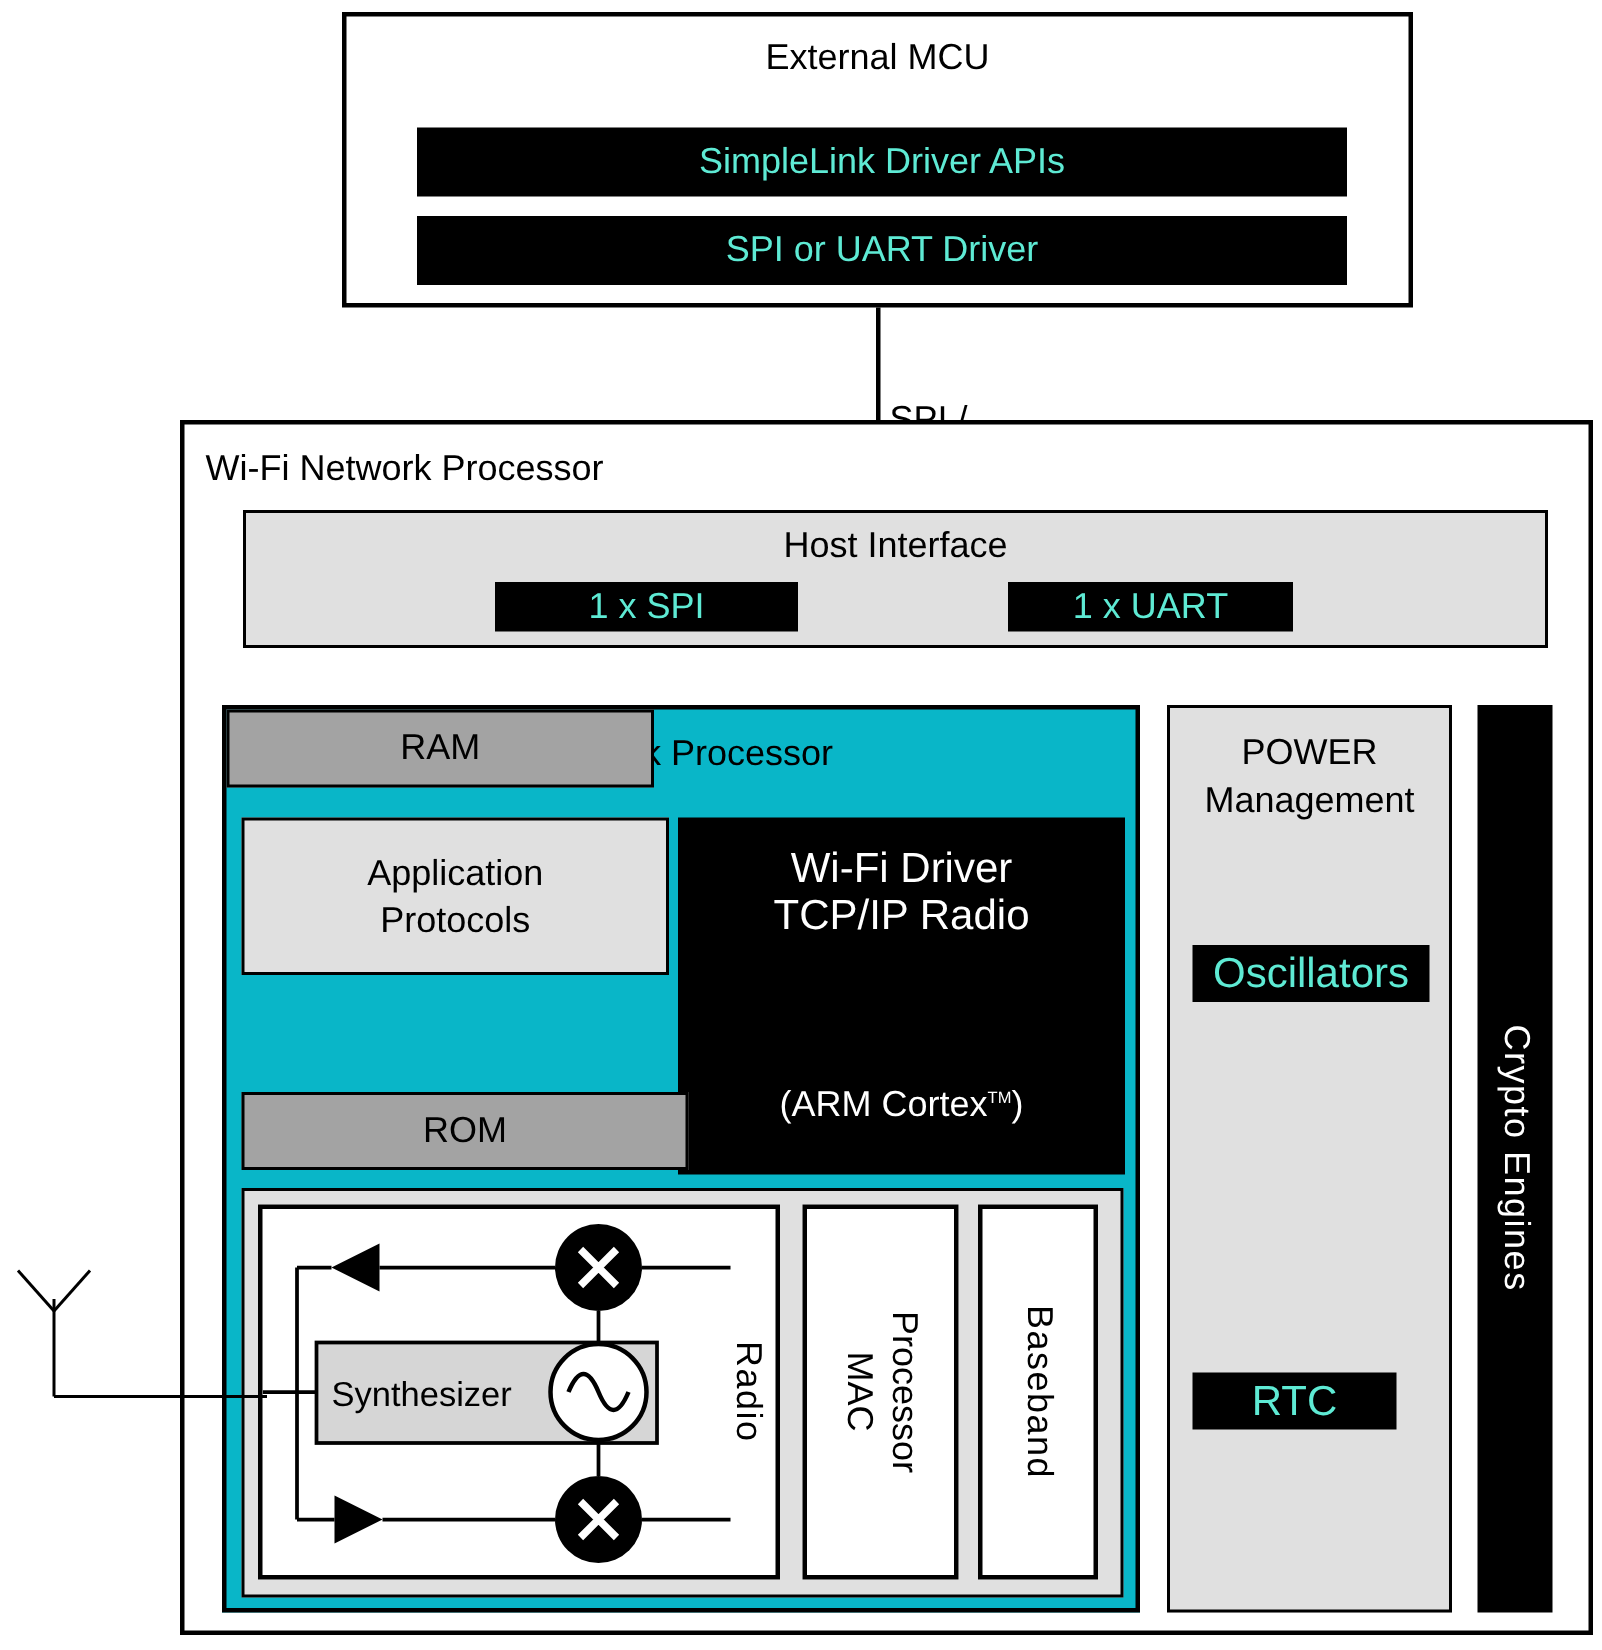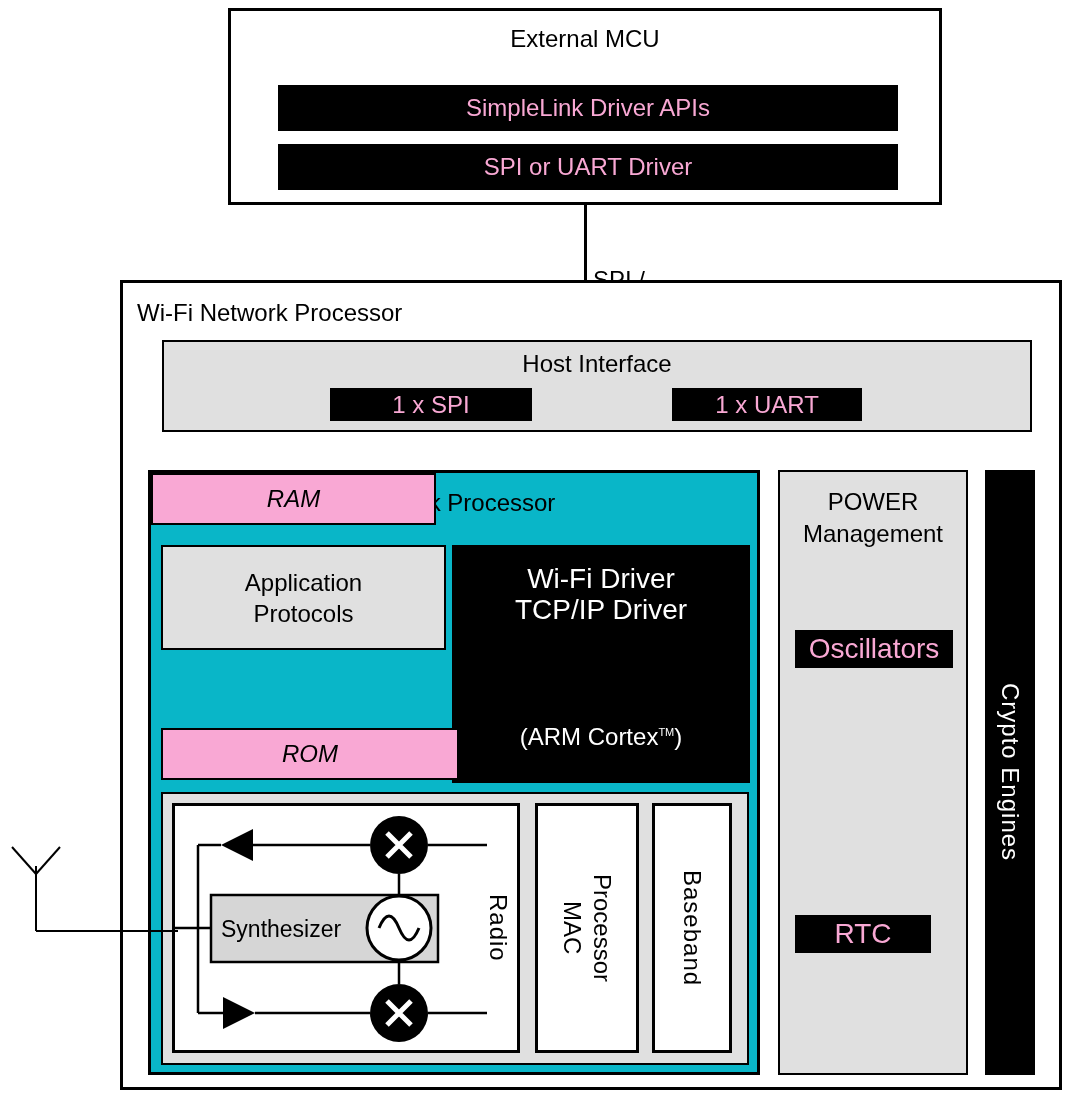--- a/index.html
+++ b/index.html
@@ -10,28 +10,28 @@
     font-family:"Liberation Sans", sans-serif;
     overflow:hidden;
   }
   .abs{ position:absolute; }
 
   
   .frame{ position:absolute; background:#fff; border:3px solid #000; }
 
   
   .bar{
-    position:absolute; background:#000; color:#f9a8d4;
+    position:absolute; background:#000; color:#5eead4;
     display:flex; align-items:center; justify-content:center;
     font-size:24px; text-align:right;
   }
   .bar.small{ font-size:28px; }
 
   .gray{ background:#e0e0e0; border:2px solid #000; }
-  .salmon{ background:#f9a8d4; border:2px solid #000;font-style:italic; }
+  .salmon{ background:#a3a3a3; border:2px solid #000; }
   .titlebar{
     position:absolute; left:0; right:0; text-align:center; font-size:24px;
   }
   .fill-center{
     position:absolute; inset:0; display:flex; align-items:center; justify-content:center;
     text-align:center; font-size:24px;
   }
 
   
   .teal{ background:#09b6c8; border:3px solid #000; }
@@ -95,21 +95,21 @@
       <div class="abs gray" style="left:10px; top:72px; width:285px; height:105px;">
         <div class="fill-center" style="flex-direction:column; line-height:31px;">
           <div>Application</div>
           <div>Protocols</div>
         </div>
       </div>
 
       <div class="blackbox" style="left:301px; top:72px; width:298px; height:238px;">
         <div class="abs" style="left:0; right:0; top:18px; text-align:center; font-size:28px; line-height:31px;">
           <div>Wi-Fi Driver</div>
-          <div>TCP/IP Driver</div>
+          <div>TCP/IP Radio</div>
         </div>
         <div class="abs" style="left:0; right:0; top:178px; text-align:center; font-size:24px;"><span>(ARM Cortex</span><sup>TM</sup><span>)</span></div>
       </div>
 
       <div class="abs salmon fill-center" style="left:10px; top:190px; width:285px; height:52px; inset:auto;">
         <div class="fill-center">RAM</div>
       </div>
       <div class="abs salmon" style="left:10px; top:255px; width:298px; height:52px;">
         <div class="fill-center">ROM</div>
       </div>

